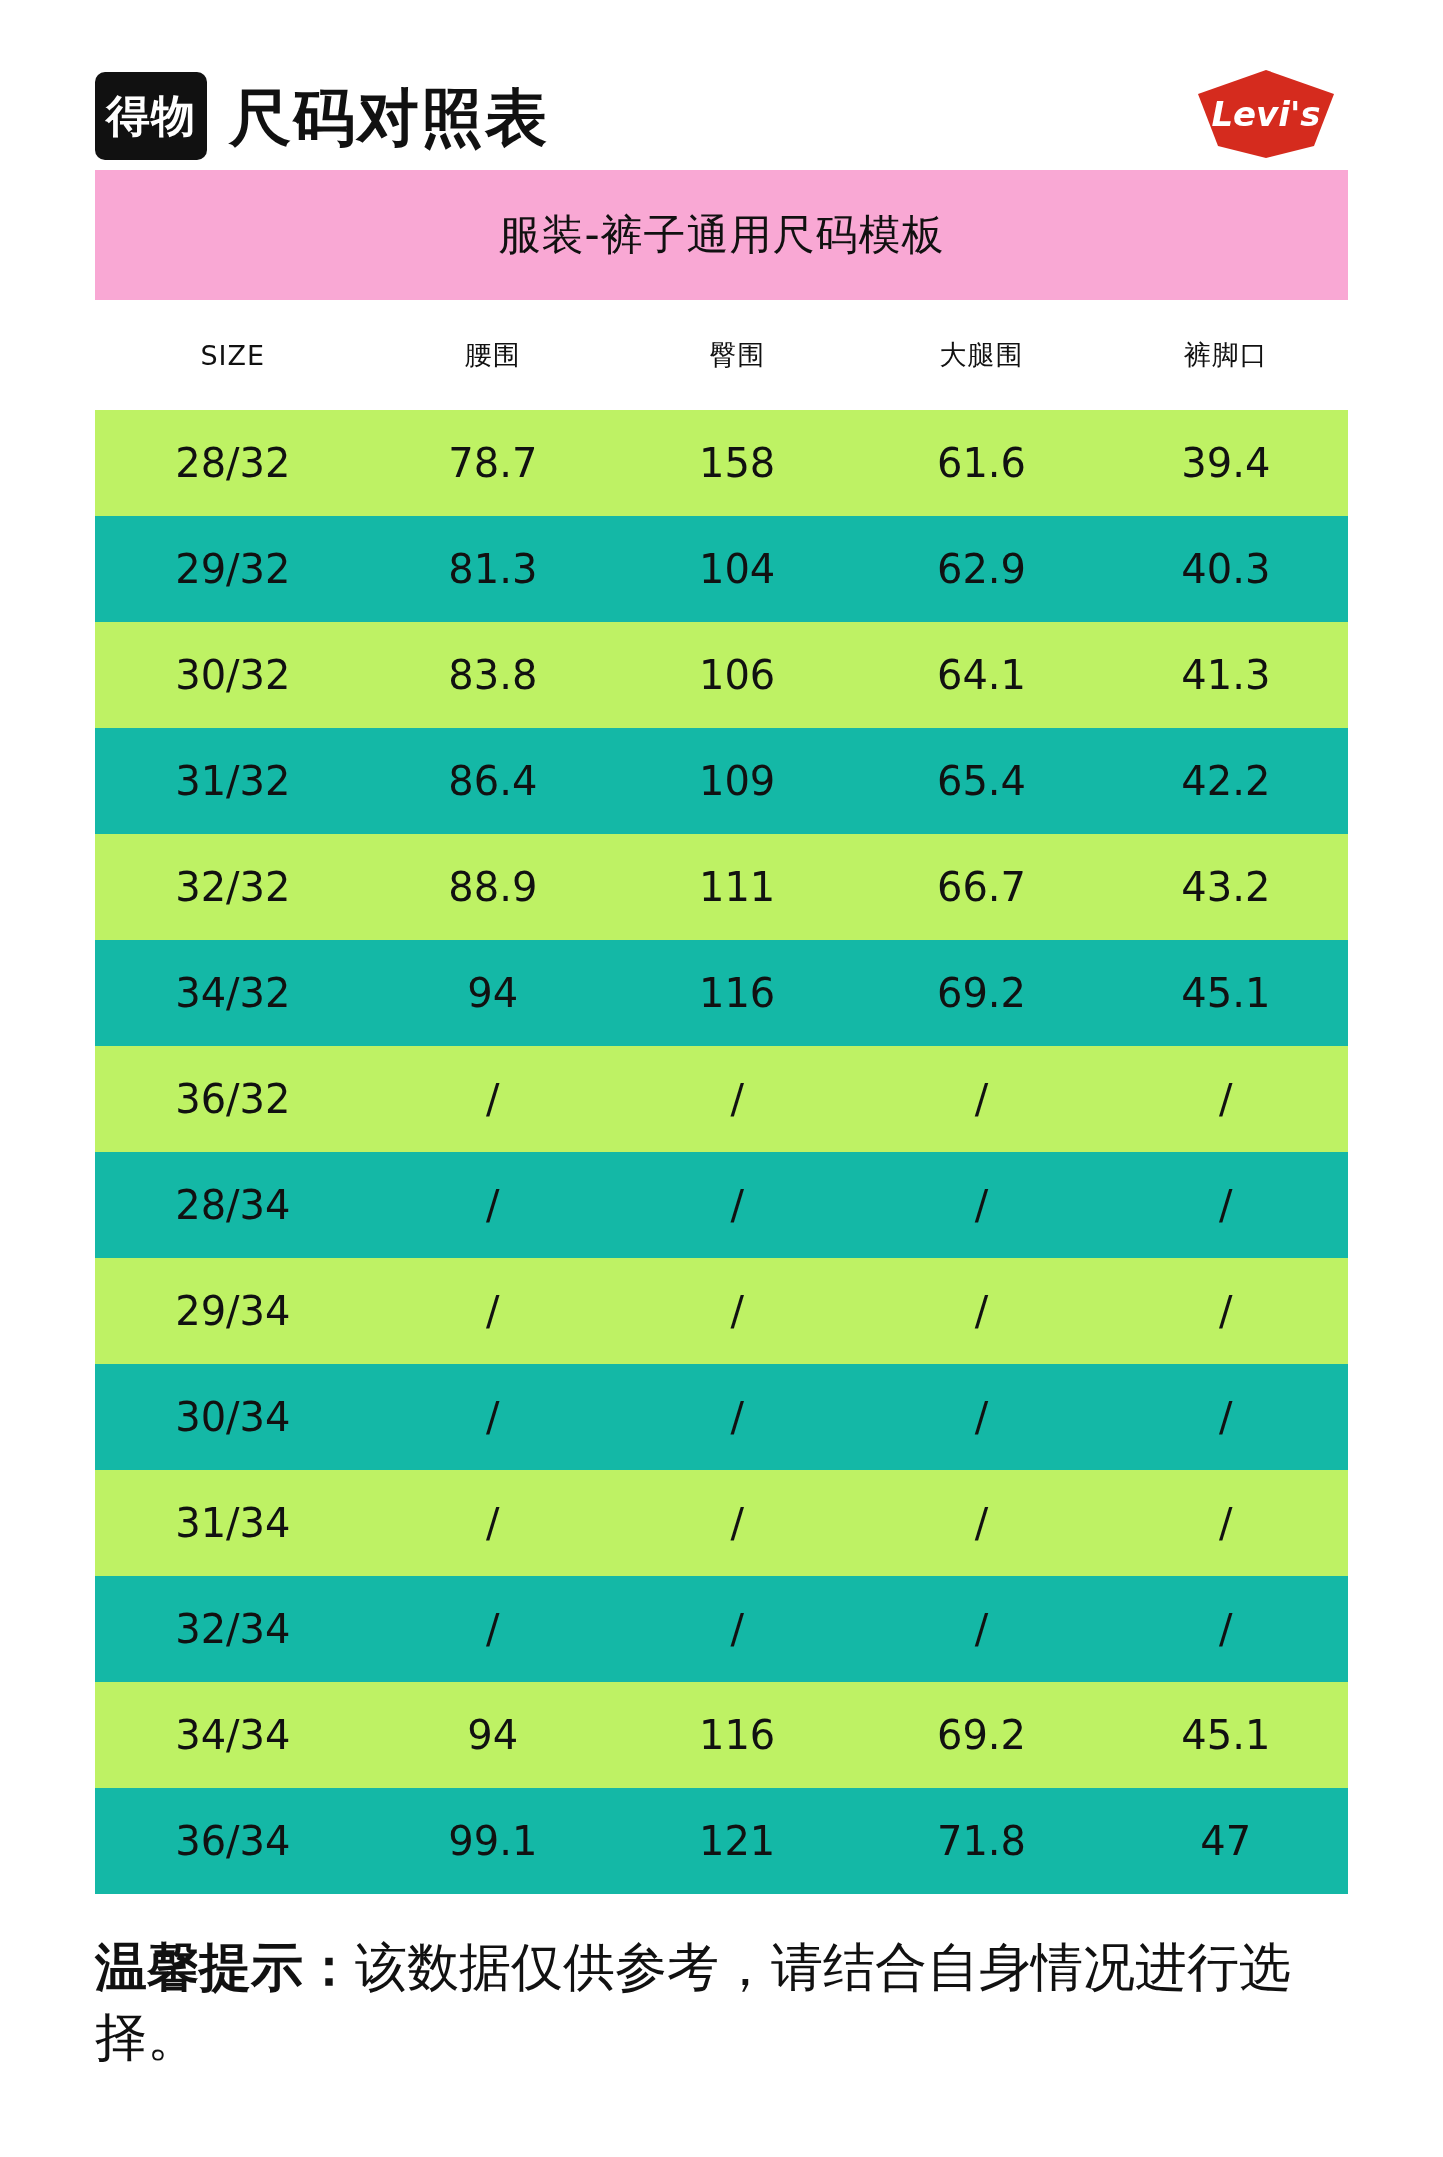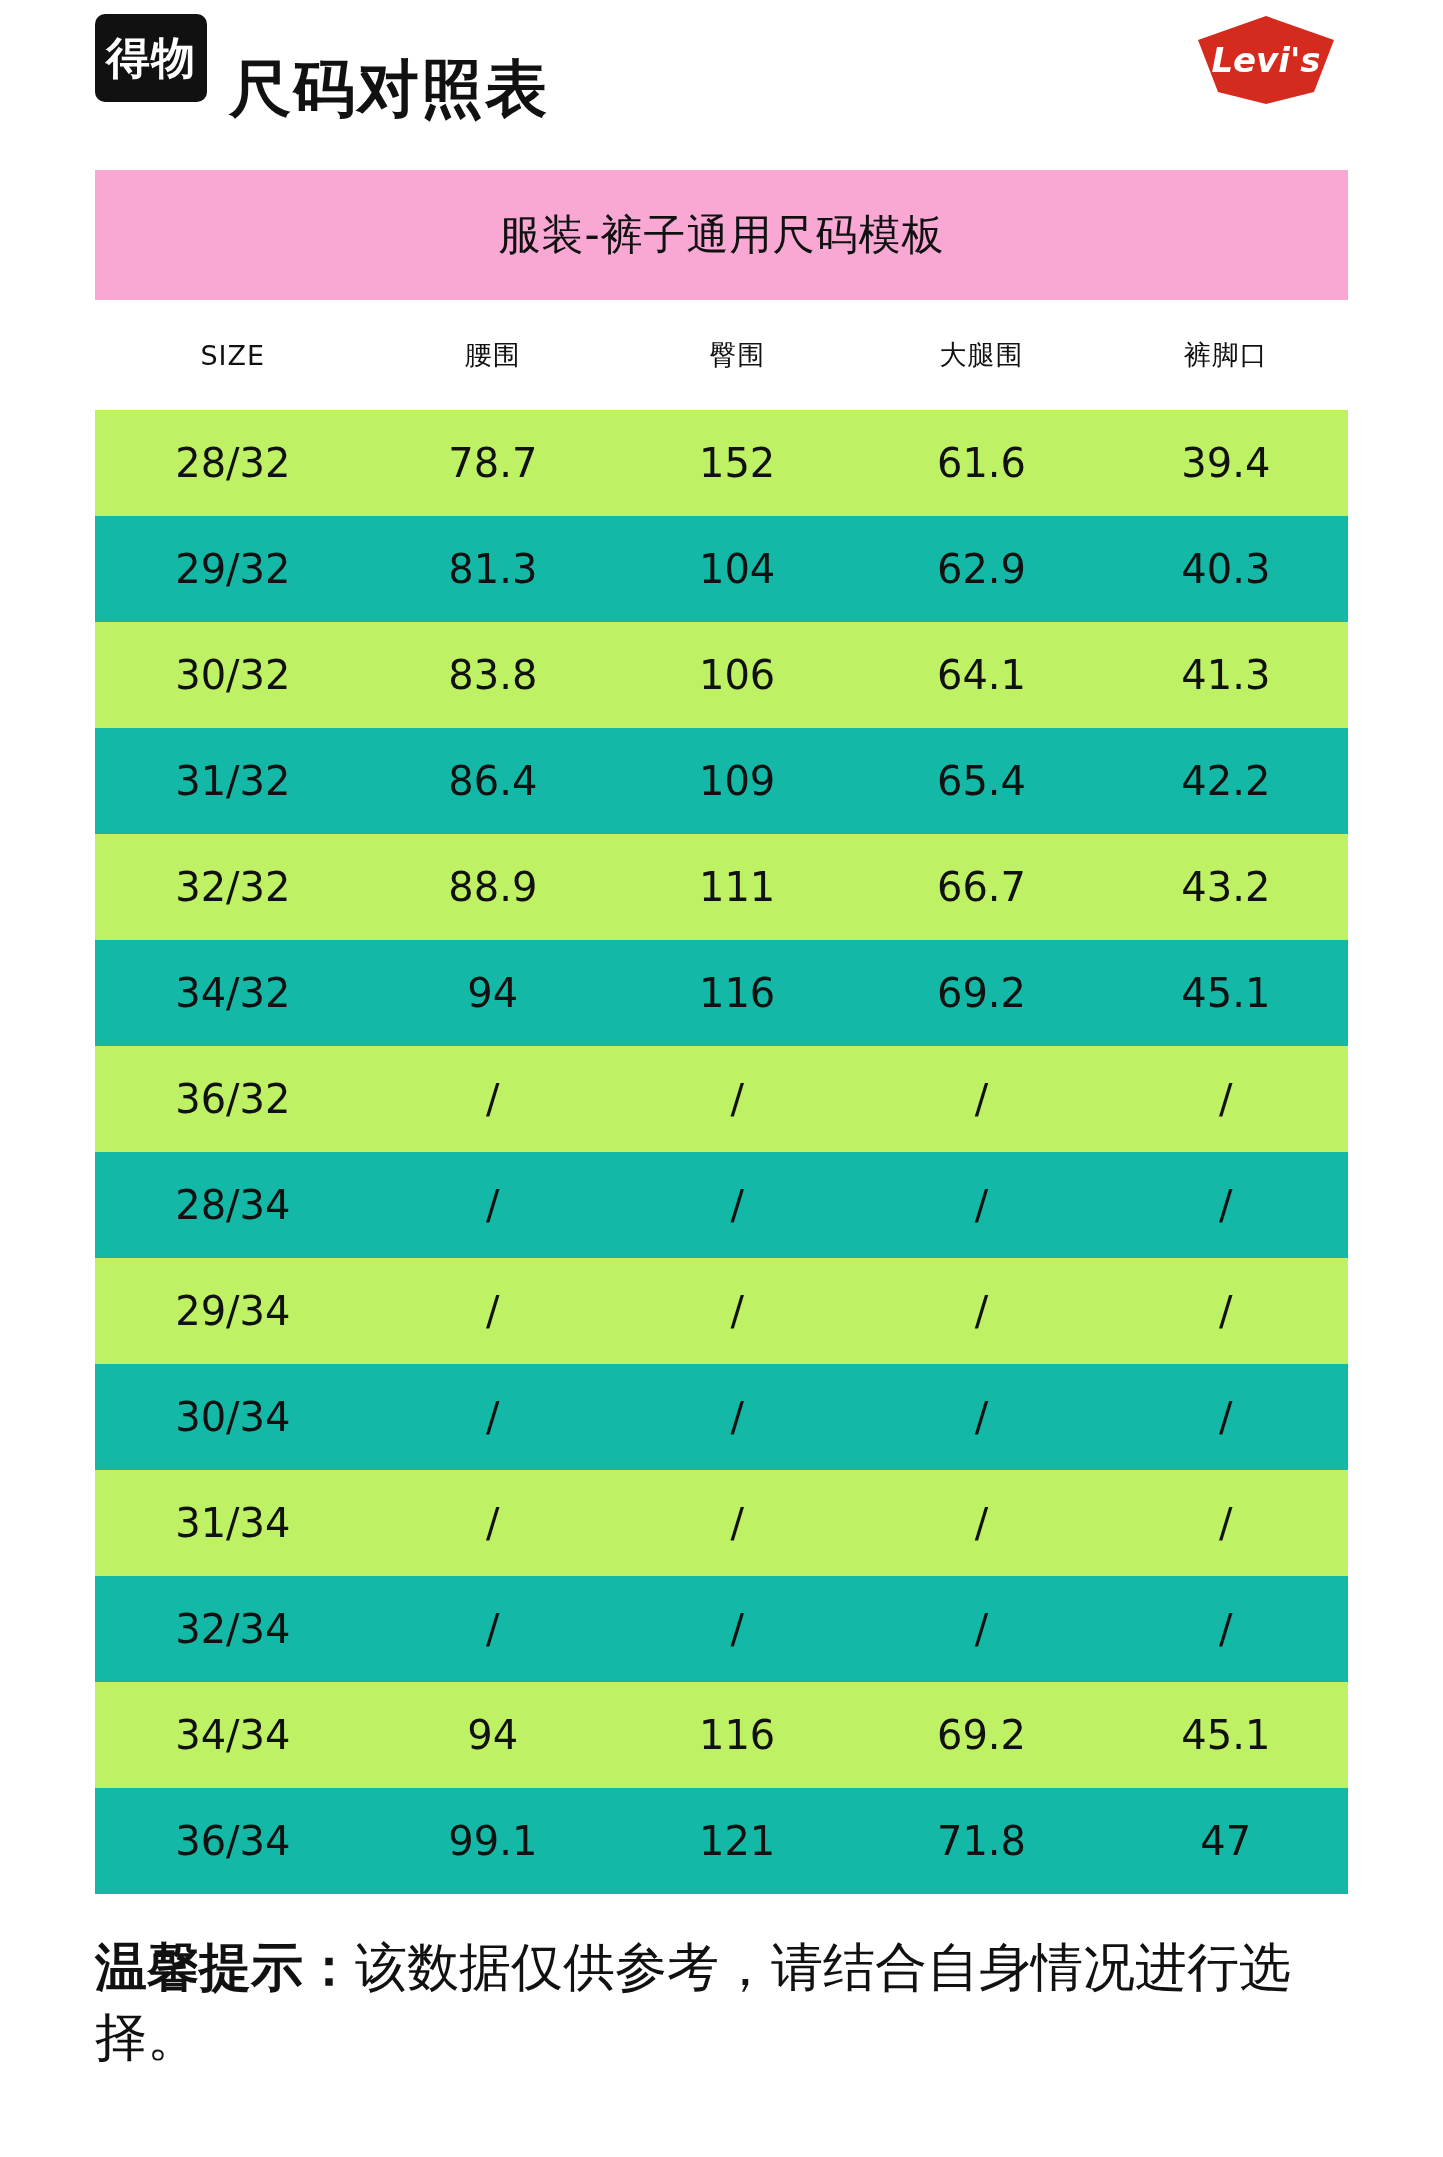--- a/index.html
+++ b/index.html
@@ -18,21 +18,21 @@
     position: relative;
     width: 1443px;
     height: 2157px;
     box-sizing: border-box;
     padding: 0 95px;
   }
 
   
   .header {
     display: flex;
-    align-items: flex-start;
+    align-items: flex-end;
     height: 160px;
     padding-top: 14px;
     box-sizing: border-box;
   }
   .brand-badge {
     width: 112px;
     height: 88px;
     background: #111111;
     border-radius: 10px;
     display: flex;
@@ -154,21 +154,21 @@
           <th>SIZE</th>
           <th>腰围</th>
           <th>臀围</th>
           <th>大腿围</th>
           <th>裤脚口</th>
         </tr>
 
         <tr class="data-row odd">
           <td>28/32</td>
           <td>78.7</td>
-          <td>152</td>
+          <td>158</td>
           <td>61.6</td>
           <td>39.4</td>
         </tr>
         <tr class="data-row even">
           <td>29/32</td>
           <td>81.3</td>
           <td>104</td>
           <td>62.9</td>
           <td>40.3</td>
         </tr>

